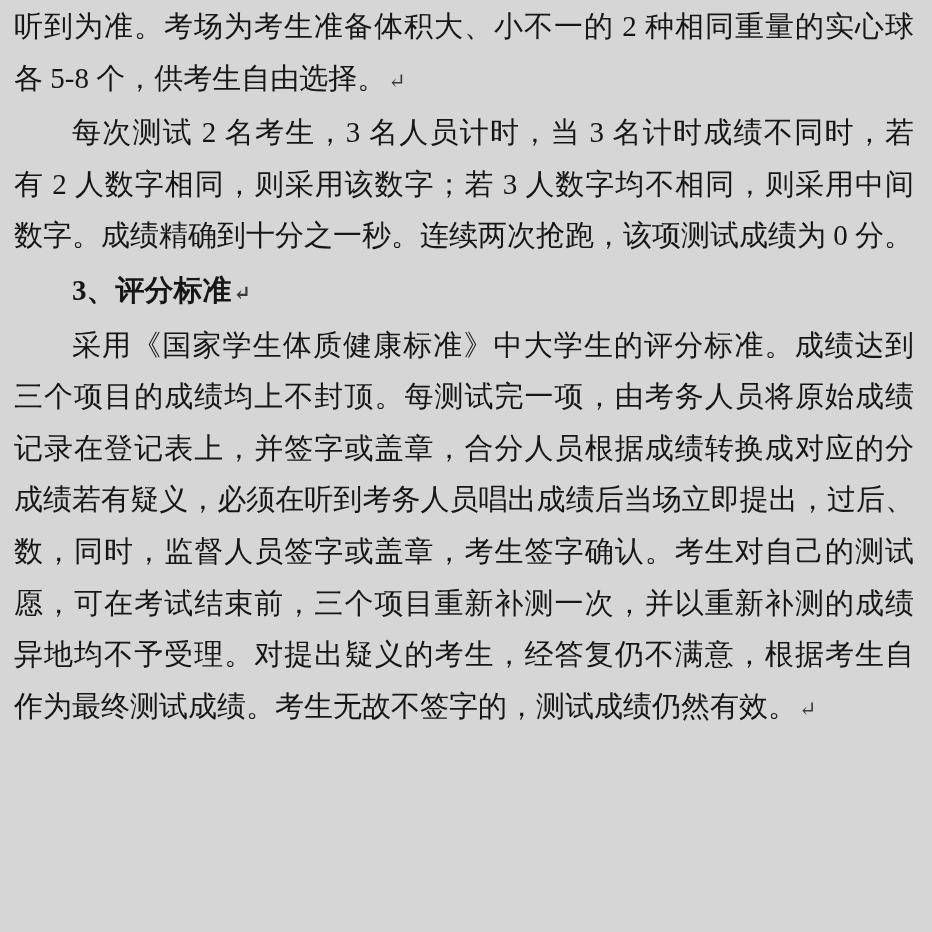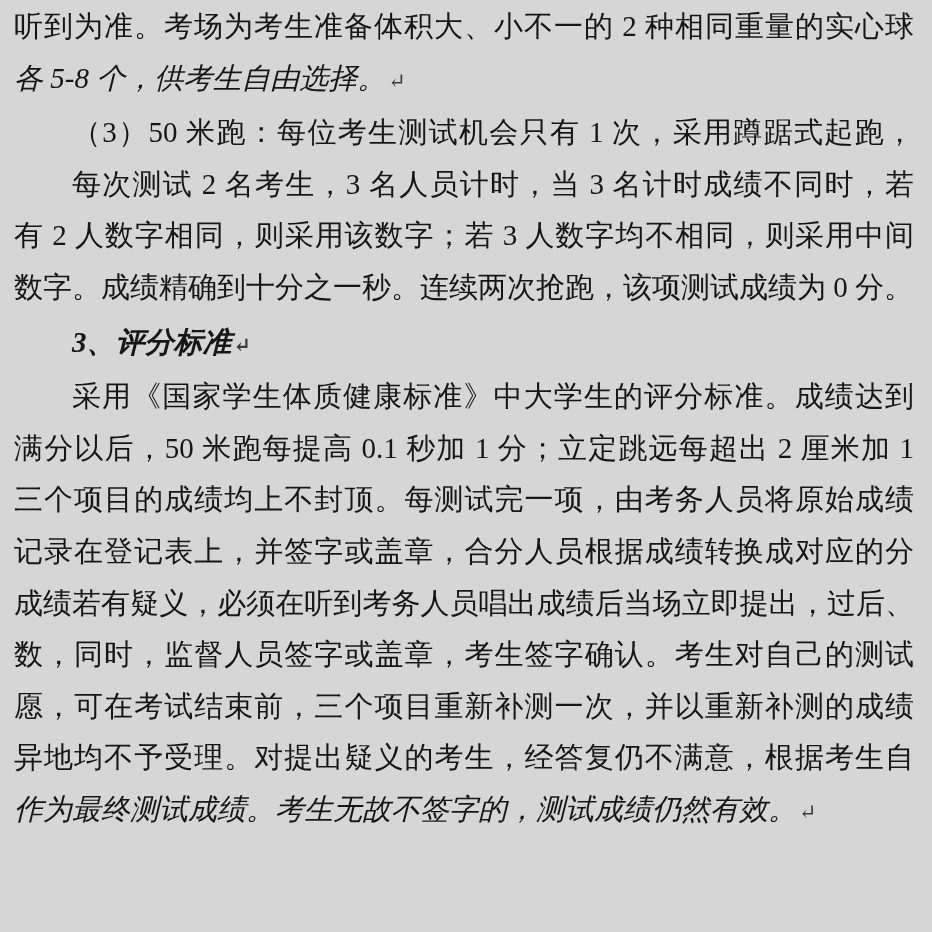--- a/index.html
+++ b/index.html
@@ -31,53 +31,50 @@
   .line {
     text-align: justify;
     text-align-last: justify;
     overflow: hidden;
     white-space: nowrap;
   }
   .line.endline {
     text-align: center;
     text-align-last: left;
     white-space: normal;
-    font-style: italic;
   }
   .line.indent {
     text-indent: 2em;
   }
   .pmark {
     font-size: 0.72em;
     color: #3a3a3a;
     padding-left: 2px;
   }
 </style>
 </head>
 <body>
 
 <main class="doc-page">
     <div class="para">
       <div class="line"><span>听到为准。考场为考生准备体积大、小不一的 2 种相同重量的实心球</span></div>
       <div class="line endline"><span>各 5-8 个，供考生自由选择。</span><span class="pmark">↵</span></div>
     </div>
     <div class="para">
-      <div class="line indent"><span>（3）50 米跑：每位考生测试机会只有 1 次，采用蹲踞式起跑，</span></div>
     </div>
     <div class="para">
       <div class="line indent"><span>每次测试 2 名考生，3 名人员计时，当 3 名计时成绩不同时，若</span></div>
       <div class="line"><span>有 2 人数字相同，则采用该数字；若 3 人数字均不相同，则采用中间</span></div>
       <div class="line"><span>数字。成绩精确到十分之一秒。连续两次抢跑，该项测试成绩为 0 分。</span><span class="pmark">↵</span></div>
     </div>
     <div class="para bold">
       <div class="line endline indent"><span>3、评分标准</span><span class="pmark">↵</span></div>
     </div>
     <div class="para">
       <div class="line indent"><span>采用《国家学生体质健康标准》中大学生的评分标准。成绩达到</span></div>
-      <div class="line"><span>满分以后，50 米跑每提高 0.1 秒加 1 分；立定跳远每超出 2 厘米加 1</span></div>
       <div class="line"><span>三个项目的成绩均上不封顶。每测试完一项，由考务人员将原始成绩</span></div>
       <div class="line"><span>记录在登记表上，并签字或盖章，合分人员根据成绩转换成对应的分</span></div>
       <div class="line"><span>成绩若有疑义，必须在听到考务人员唱出成绩后当场立即提出，过后、</span></div>
       <div class="line"><span>数，同时，监督人员签字或盖章，考生签字确认。考生对自己的测试</span></div>
       <div class="line"><span>愿，可在考试结束前，三个项目重新补测一次，并以重新补测的成绩</span></div>
       <div class="line"><span>异地均不予受理。对提出疑义的考生，经答复仍不满意，根据考生自</span></div>
       <div class="line endline"><span>作为最终测试成绩。考生无故不签字的，测试成绩仍然有效。</span><span class="pmark">↵</span></div>
     </div>
   </main>
 

